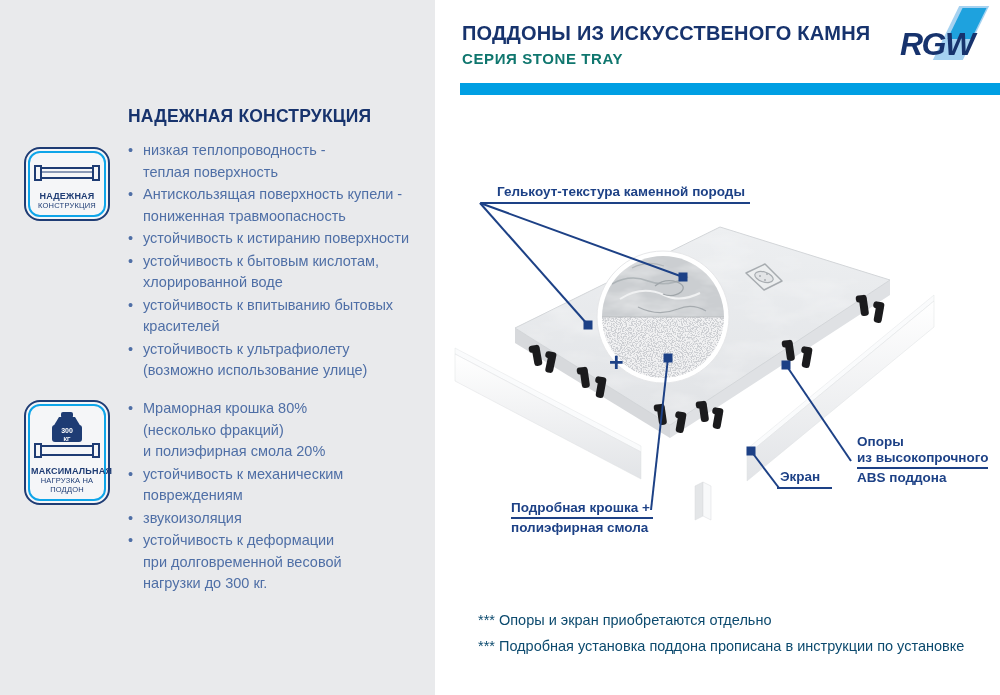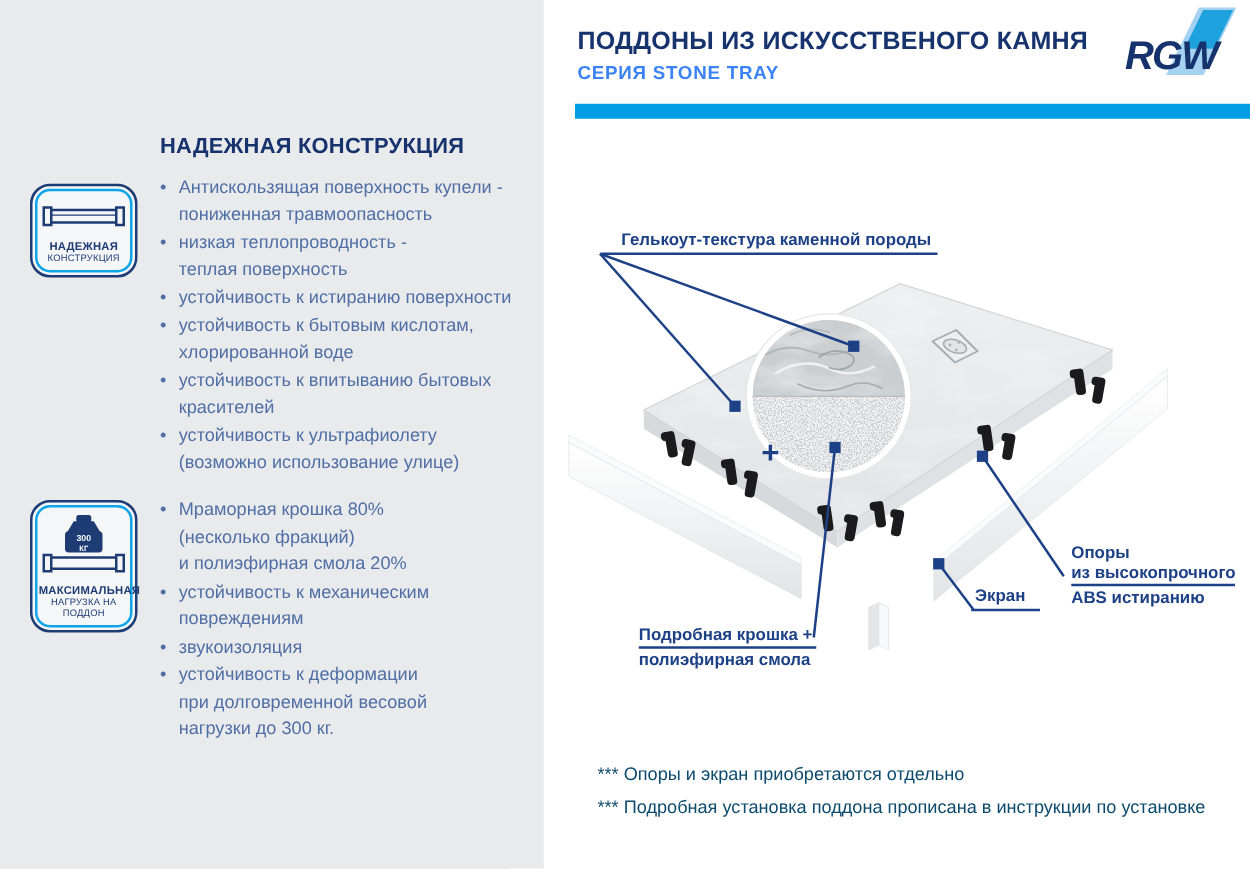--- a/index.html
+++ b/index.html
@@ -4,21 +4,21 @@
 <style>
   html,body{margin:0;padding:0;background:#fff;}
   .page{position:relative;width:1000px;height:695px;background:#ffffff;overflow:hidden;
         font-family:"Liberation Sans",sans-serif;}
   .left-bg{position:absolute;left:0;top:0;width:435px;height:695px;background:#e9eaec;}
 
   
   .hdr-title{position:absolute;left:462px;top:22px;font-size:20px;font-weight:bold;
              color:#17336d;letter-spacing:.2px;white-space:nowrap;}
   .hdr-sub{position:absolute;left:462px;top:50px;font-size:15px;font-weight:bold;
-           color:#3b82f6;letter-spacing:.6px;white-space:nowrap;}
+           color:#0f766e;letter-spacing:.6px;white-space:nowrap;}
   .cyan-bar{position:absolute;left:460px;top:83px;width:540px;height:12px;background:#009fe3;}
 
   .logo{position:absolute;left:900px;top:4px;width:96px;height:70px;font-style:italic;}
   .logo-light{position:absolute;left:46px;top:2px;width:30px;height:54px;background:#a5d2f1;
               transform:skewX(-26deg);}
   .logo-cyan{position:absolute;left:55px;top:4px;width:24px;height:31px;background:#1ea2de;
              transform:skewX(-26deg);}
   .logo-text{position:absolute;left:0;top:22px;font-size:32px;font-weight:bold;color:#17336d;
              letter-spacing:-1.5px;}
 
@@ -246,24 +246,24 @@
         <rect x="7" y="34" width="56" height="9" fill="none" stroke="#1e3c74" stroke-width="2"></rect>
         <rect x="3" y="32" width="6" height="13" fill="#f5f6f8" stroke="#1e3c74" stroke-width="2"></rect>
         <rect x="61" y="32" width="6" height="13" fill="#f5f6f8" stroke="#1e3c74" stroke-width="2"></rect>
       </svg>
       <div class="b-title">МАКСИМАЛЬНАЯ</div>
       <div class="b-sub">НАГРУЗКА НА ПОДДОН</div>
     </div>
   </div>
 
   <ul class="blist l1">
+    <li>низкая теплопроводность -
+ теплая поверхность</li>
     <li>Антискользящая поверхность купели -
 пониженная травмоопасность</li>
-    <li>низкая теплопроводность -
- теплая поверхность</li>
     <li>устойчивость к истиранию поверхности</li>
     <li>устойчивость к бытовым кислотам,
 хлорированной воде</li>
     <li>устойчивость к впитыванию бытовых
 красителей</li>
     <li>устойчивость к ультрафиолету
 (возможно использование улице)</li>
   </ul>
 
   <ul class="blist l2">
@@ -276,21 +276,21 @@
     <li>устойчивость к деформации
 при долговременной весовой
 нагрузки до 300 кг.</li>
   </ul>
 
   <div class="dlabel cl-gelcoat">Гелькоут-текстура каменной породы</div>
 
   <div class="dlabel cl-supports">
     <span>Опоры</span>
     <span class="ul">из высокопрочного</span>
-    <span>ABS истиранию</span>
+    <span>ABS поддона</span>
   </div>
 
   <div class="dlabel cl-screen">Экран</div>
 
   <div class="dlabel cl-marble">
     <span class="ul">Подробная крошка +</span>
     <span>полиэфирная смола</span>
   </div>
 
   <div class="plus-sign">+</div>

